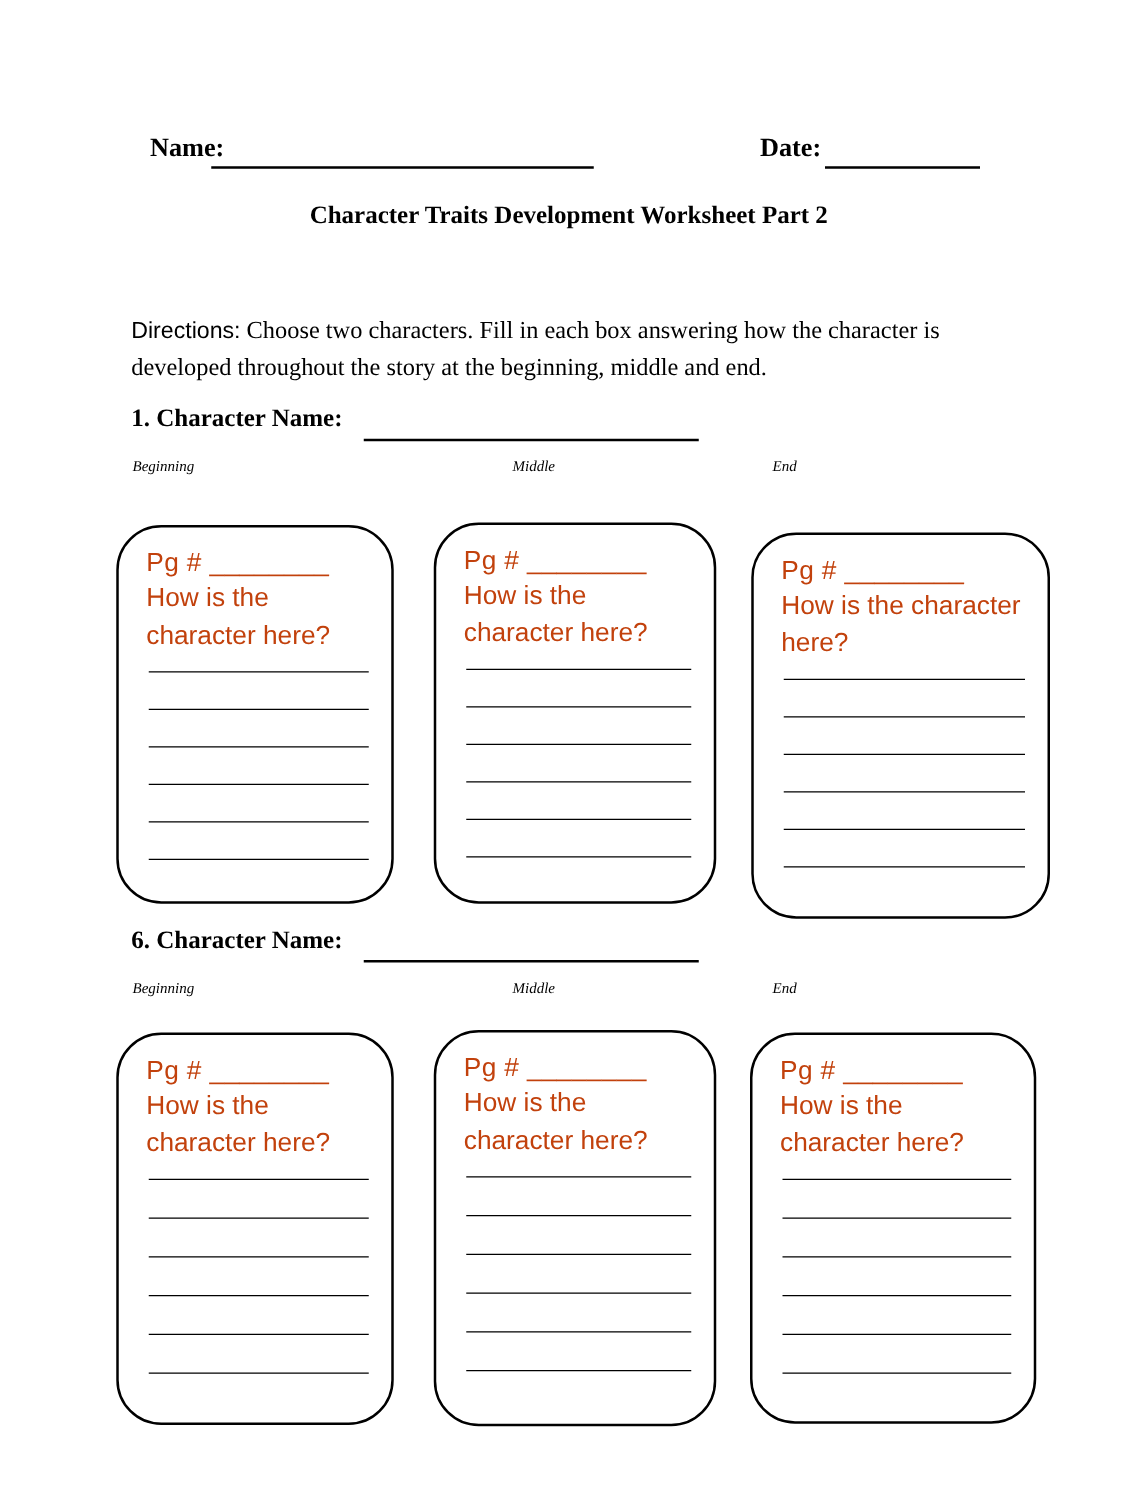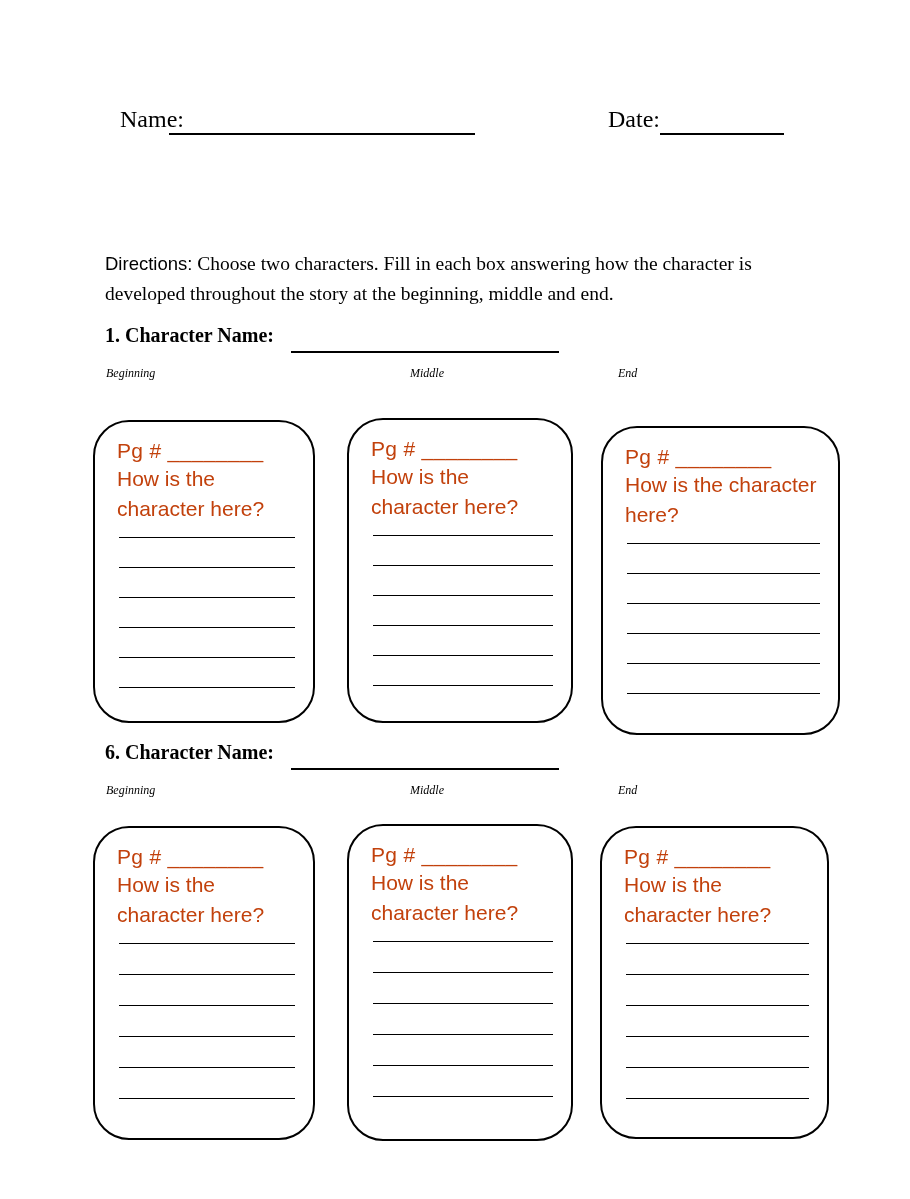--- a/index.html
+++ b/index.html
@@ -1,21 +1,21 @@
 <!DOCTYPE html>
 <html><head>
 <meta charset="utf-8">
 <style>
   html,body{margin:0;padding:0;background:#ffffff;}
   .page{
     position:relative;width:910px;height:1199px;background:#ffffff;color:#000000;
     font-family:"Liberation Serif",serif;overflow:hidden;
   }
   
-  .hdr-label{position:absolute;font-weight:normal;font-size:24px;white-space:nowrap;}
+  .hdr-label{position:absolute;font-weight:bold;font-size:21px;white-space:nowrap;}
   .blank{position:absolute;border-bottom:2px solid #000;height:22px;}
   #nameLabel{left:120px;top:106px;}
   #nameLine{left:169px;top:111px;width:306px;}
   #dateLabel{left:608px;top:106px;}
   #dateLine{left:660px;top:111px;width:124px;}
   .title{position:absolute;left:0;top:161px;width:100%;text-align:center;
     font-size:20px;font-weight:bold;margin:0;}
   
   .statement{
     position:absolute;left:80px;top:197px;width:773px;height:31px;
@@ -61,20 +61,21 @@
 </head>
 <body>
 
 <div class="page">
 
   <span class="hdr-label" id="nameLabel">Name:</span>
   <span class="blank" id="nameLine"></span>
   <span class="hdr-label" id="dateLabel">Date:</span>
   <span class="blank" id="dateLine"></span>
 
+  <h1 class="title">Character Traits Development Worksheet Part 2</h1>
 
 
   <p class="directions">
     <span class="sans dir-label">Directions:</span>
     <span>Choose two characters. Fill in each box answering how the character is developed throughout the story at the beginning, middle and end.</span>
   </p>
 
   <span class="sec-heading" id="sec1Heading">1. Character Name:</span>
   <span class="blank" id="sec1Line"></span>
 

